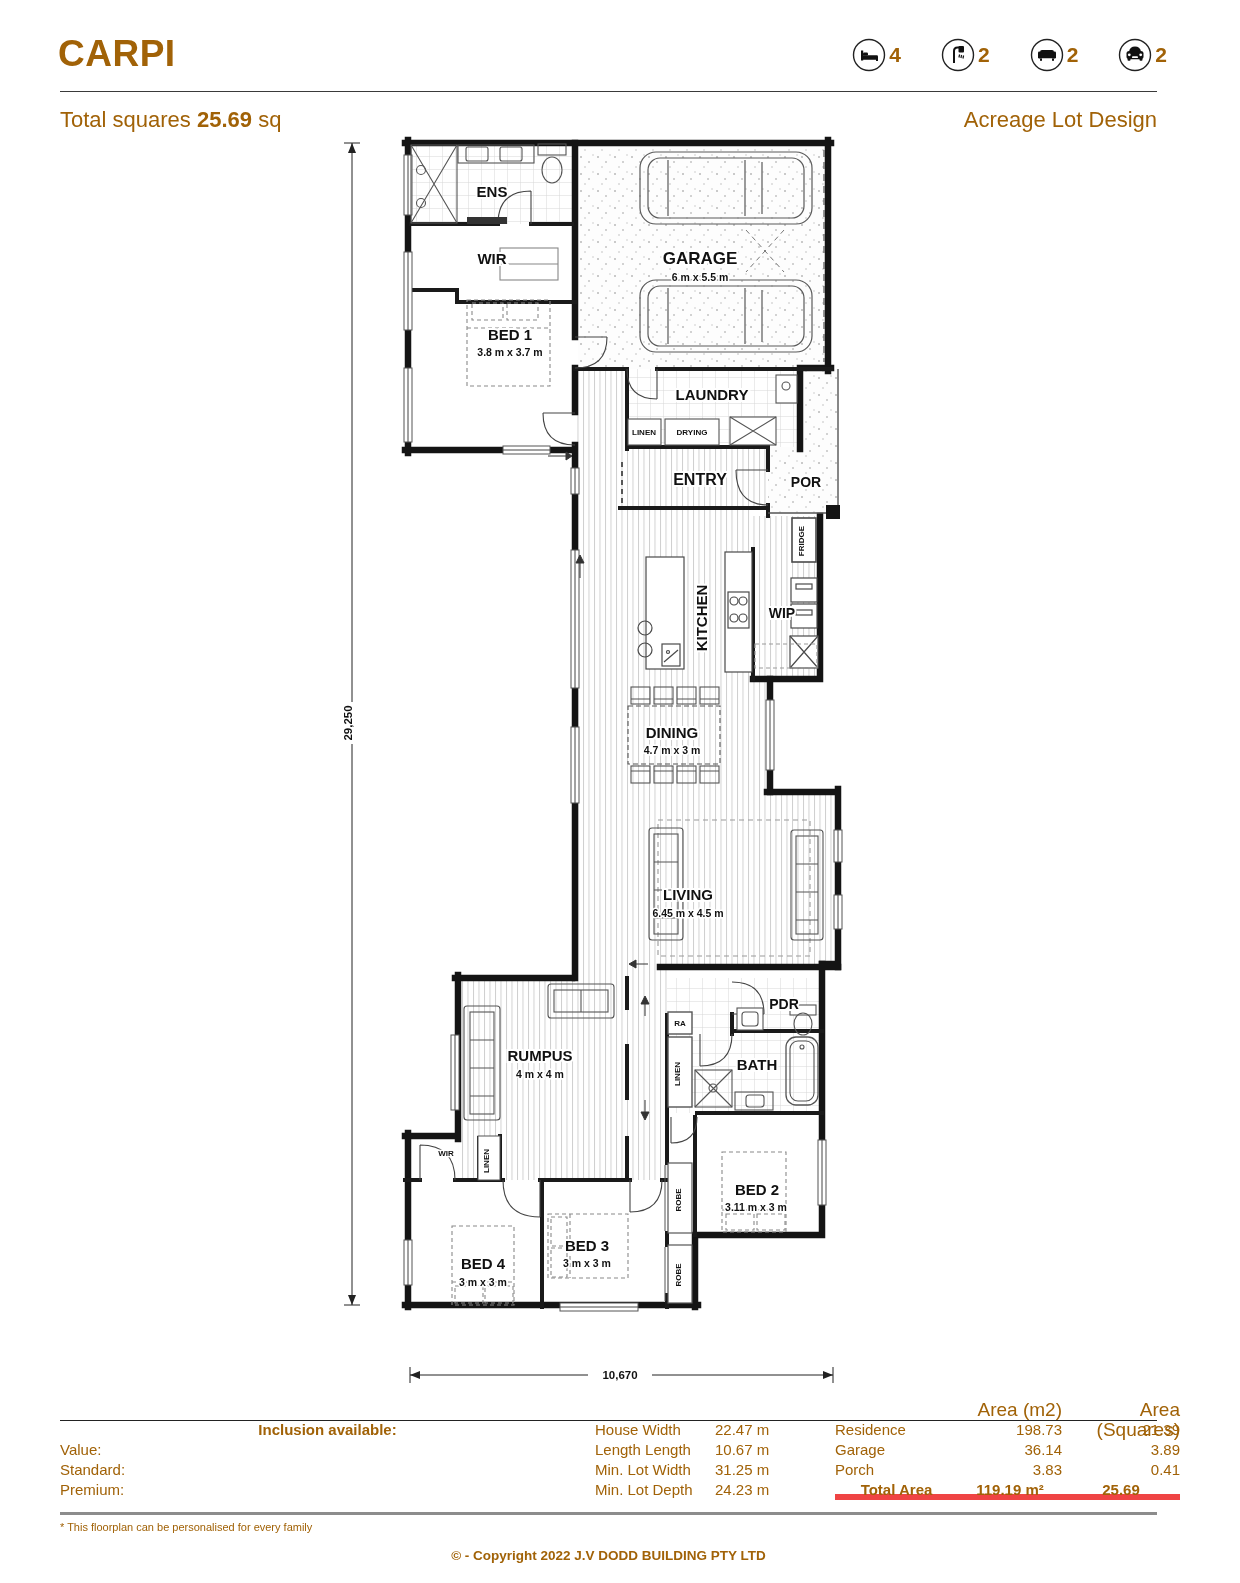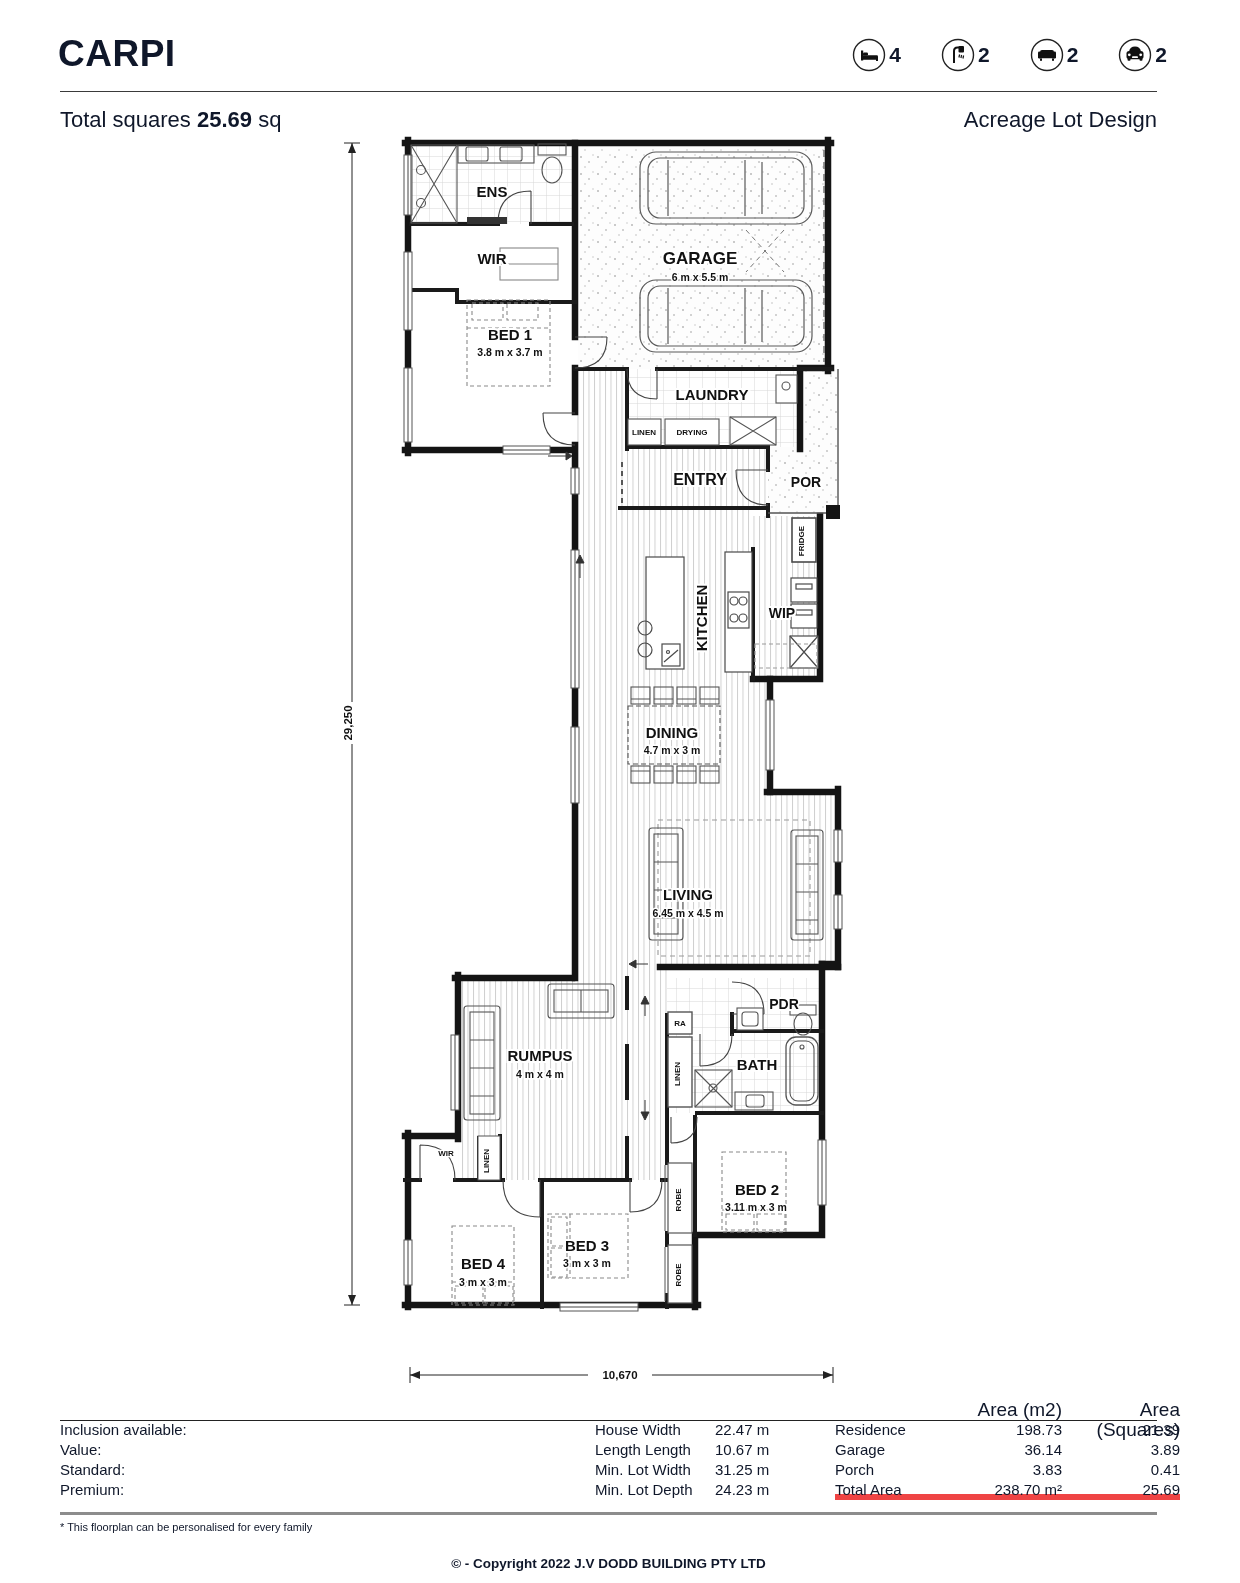--- a/index.html
+++ b/index.html
@@ -1,17 +1,17 @@
 <!DOCTYPE html>
 <html><head>
 <meta charset="utf-8">
 <style>
   html,body{margin:0;padding:0;background:#fff;}
   #page{position:relative;width:1217px;height:1583px;background:#fff;overflow:hidden;
-        font-family:"Liberation Sans",sans-serif;color:#0f172a;}
+        font-family:"Liberation Sans",sans-serif;color:#a16207;}
   .abs{position:absolute;}
   .title{left:58px;top:33px;font-size:37px;font-weight:700;letter-spacing:.5px;}
   .stats{right:50px;top:38px;display:flex;gap:40px;align-items:center;}
   .stat{display:flex;align-items:center;gap:3px;}
   .stat svg{display:block;}
   .stat-count{font-size:21px;font-weight:700;}
   .hrule{left:60px;right:60px;top:91px;border-top:1.6px solid #3a3a3a;height:0;}
   .sub-left{left:60px;top:107px;font-size:22px;}
   .sub-left b{font-weight:700;}
   .sub-right{right:60px;top:107px;font-size:22px;}
@@ -19,27 +19,27 @@
   #plan{left:325px;top:130px;}
   .rl{font-weight:700;fill:#111;paint-order:stroke;stroke:#fff;stroke-width:4px;}
   .rd{font-weight:700;fill:#111;font-size:10.5px;paint-order:stroke;stroke:#fff;stroke-width:3px;}
   .sm{font-weight:700;fill:#111;font-size:8px;paint-order:stroke;stroke:#fff;stroke-width:2.5px;}
   .dimtxt{font-weight:700;fill:#111;font-size:11.5px;}
   
   .specgrid{left:60px;top:1400px;width:1120px;display:grid;
      grid-template-columns:1fr 120px 95px 25px 123px 104px 118px;
      grid-auto-rows:20px;font-size:15px;line-height:20px;}
   .specgrid .rt{text-align:right;}
-  .specgrid .b{font-weight:400;}
+  .specgrid .b{font-weight:700;text-align:center;}
   .specgrid .hd{font-size:19px;}
   .totline{border-bottom:6px solid #ef4444;}
   .rule2{left:60px;right:60px;top:1420px;border-top:1.5px solid #222;height:0;}
   .rule3{left:60px;right:60px;top:1512px;height:3px;background:#8c8c8c;}
   .note{left:60px;top:1521px;font-size:11px;}
-  .copy{left:0;top:1548px;width:100%;text-align:center;font-size:13.5px;font-weight:700;margin-top:8px;}
+  .copy{left:0;top:1548px;width:100%;text-align:center;font-size:13.5px;font-weight:700;}
 </style>
 </head>
 <body>
 
 <div id="page">
 
   <div class="abs title">CARPI</div>
 
   <div class="abs stats">
     <span class="stat">
@@ -448,21 +448,21 @@
     <div></div>
     <div>Porch</div>
     <div class="rt">3.83</div>
     <div class="rt">0.41</div>
 
     <div>Premium:</div>
     <div>Min. Lot Depth</div>
     <div>24.23 m</div>
     <div></div>
     <div class="b totline">Total Area</div>
-    <div class="rt b totline">238.70 m²</div>
+    <div class="rt b totline">119.19 m²</div>
     <div class="rt b totline">25.69</div>
   </div>
 
   <div class="abs rule2"></div>
   <div class="abs rule3"></div>
   <div class="abs note">* This floorplan can be personalised for every family</div>
   <div class="abs copy">© - Copyright 2022 J.V DODD BUILDING PTY LTD</div>
 
 </div>
 

